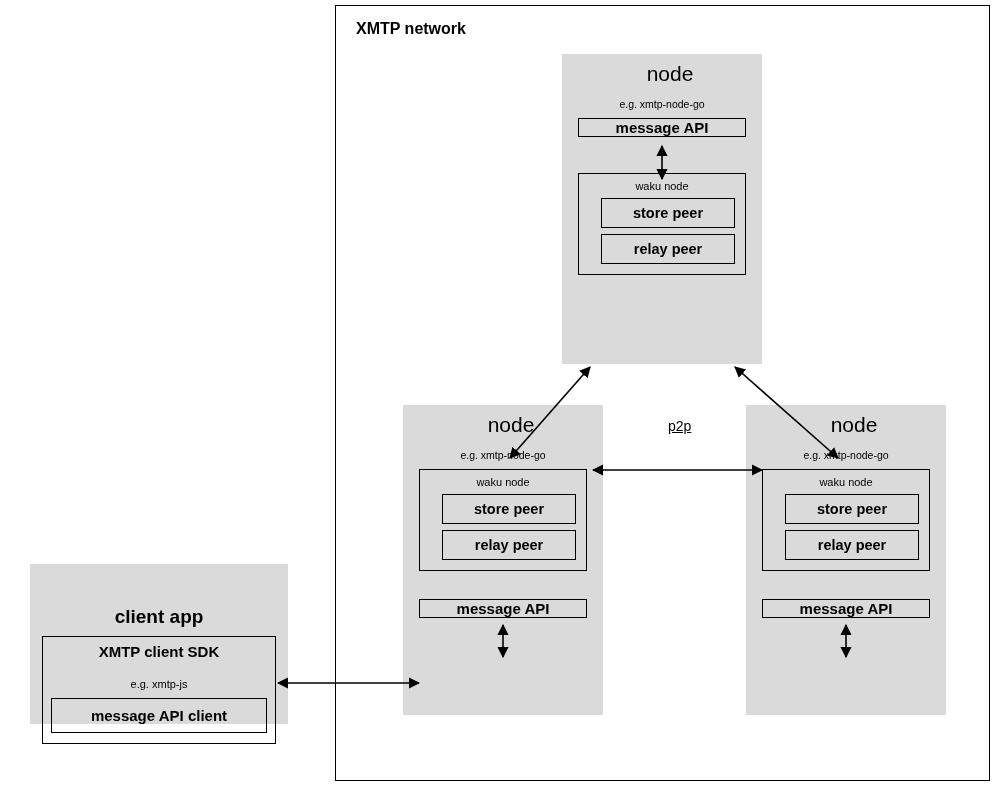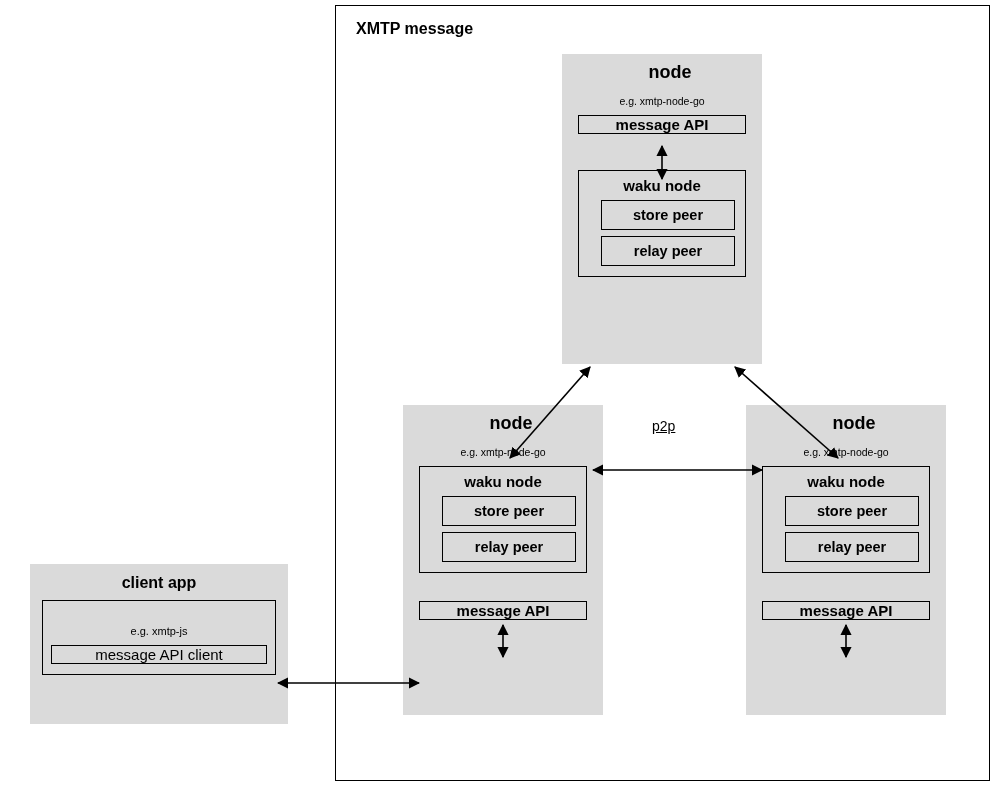--- a/index.html
+++ b/index.html
@@ -26,51 +26,52 @@
     font-weight: 700;
     font-size: 16px;
   }
   .client-box {
     position: absolute;
     background: #dadada;
     text-align: center;
   }
   .client-title {
     font-weight: 700;
-    font-size: 16px;
+    font-size: 19px;
     padding-top: 10px;
+    margin-top: 32px;
   }
   .sdk-box {
     border: 1.5px solid #000;
     margin: 8px 12px 12px 12px;
     padding: 6px 8px 10px 8px;
     text-align: center;
   }
   .sdk-title { font-weight: 700; font-size: 15px; }
   .sdk-sub { font-size: 11px; margin-top: 18px; }
   .msg-client-box {
     border: 1.5px solid #000;
     margin-top: 8px;
-    padding: 0 6px;
-    font-weight: 400;
+    padding: 8px 6px;
+    font-weight: 700;
     font-size: 15px;
   }
   .node-box {
     position: absolute;
     background: #dadada;
     text-align: center;
   }
-  .node-head { font-weight: 700; font-size: 18px; padding-top: 8px; padding-left: 16px; }
+  .node-head { font-weight: 400; font-size: 21px; padding-top: 8px; padding-left: 16px; }
   .node-sub { font-size: 10.5px; margin-top: 12px; }
   .waku-box {
     border: 1.5px solid #000;
     margin: 8px 16px 0 16px;
     padding: 6px 10px 10px 10px;
   }
-  .waku-title { font-weight: 700; font-size: 15px; margin-bottom: 6px; }
+  .waku-title { font-weight: 400; font-size: 11px; margin-bottom: 6px; }
   .peer-box {
     border: 1.5px solid #000;
     padding: 6px 8px;
     font-weight: 700;
     font-size: 14.5px;
     margin-top: 6px;
     margin-left: 12px;
   }
   .msg-api-box {
     border: 1.5px solid #000;
@@ -89,25 +90,26 @@
     width: 997px; height: 788px;
     pointer-events: none;
   }
 </style>
 </head>
 <body>
 
 <div class="canvas">
 
   <div class="network-frame" style="left:335px; top:5px; width:655px; height:776px;"></div>
-  <div class="network-title" style="left:356px; top:20px;">XMTP message</div>
+  <div class="network-title" style="left:356px; top:20px;">XMTP network</div>
 
   <div class="client-box" style="left:30px; top:564px; width:258px; height:160px;">
     <div class="client-title">client app</div>
     <div class="sdk-box">
+      <div class="sdk-title">XMTP client SDK</div>
       <div class="sdk-sub">e.g. xmtp-js</div>
       <div class="msg-client-box">message API client</div>
     </div>
   </div>
 
   <div class="node-box" style="left:562px; top:54px; width:200px; height:310px;">
     <div class="node-head">node</div>
     <div class="node-sub">e.g. xmtp-node-go</div>
     <div class="msg-api-box" style="margin-top:8px; margin-bottom:0;">message API</div>
     <div style="height:28px;"></div>
@@ -135,21 +137,21 @@
     <div class="node-sub">e.g. xmtp-node-go</div>
     <div class="waku-box">
       <div class="waku-title">waku node</div>
       <div class="peer-box">store peer</div>
       <div class="peer-box">relay peer</div>
     </div>
     <div style="height:28px;"></div>
     <div class="msg-api-box">message API</div>
   </div>
 
-  <div class="p2p-label" style="left:652px; top:418px;text-decoration:underline;">p2p</div>
+  <div class="p2p-label" style="left:668px; top:418px;text-decoration:underline;">p2p</div>
 
   <svg class="connectors">
     <defs>
       <marker id="ah" viewBox="0 0 10 10" refX="9" refY="5" markerWidth="7" markerHeight="7" orient="auto-start-reverse">
         <path d="M 0 0 L 10 5 L 0 10 z" fill="#000"></path>
       </marker>
     </defs>
 
     <line x1="278" y1="683" x2="419" y2="683" stroke="#000" stroke-width="1.6" marker-start="url(#ah)" marker-end="url(#ah)"></line>
 

